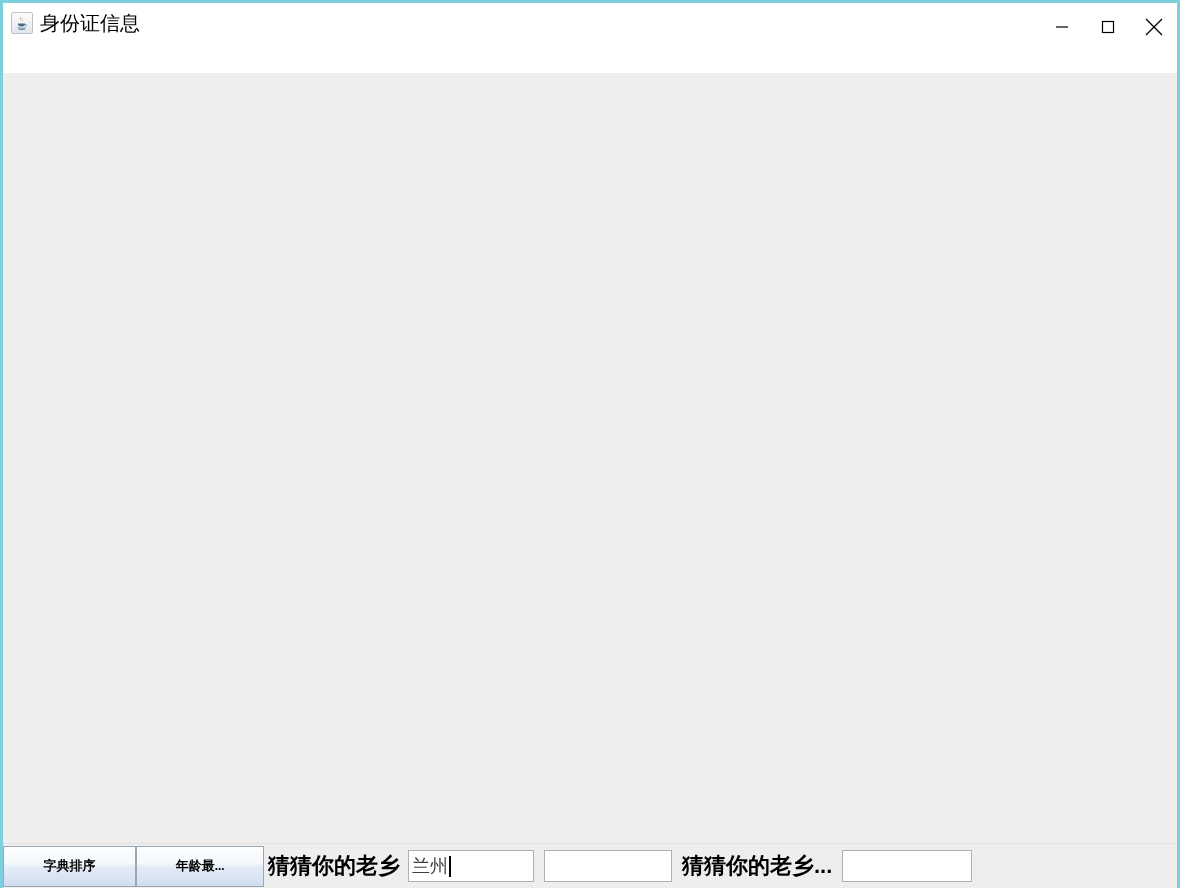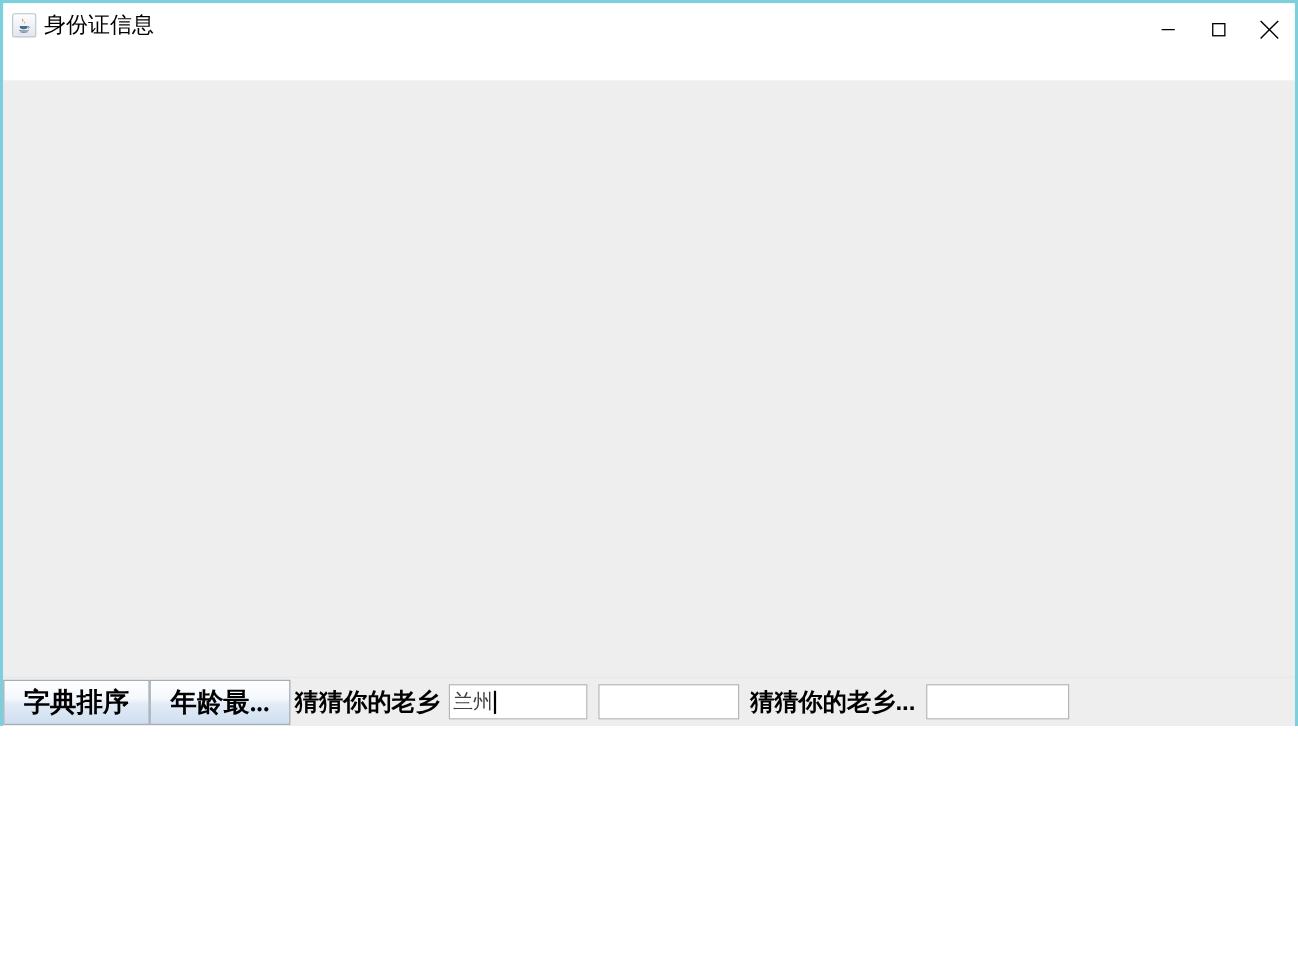--- a/index.html
+++ b/index.html
@@ -12,21 +12,21 @@
     height: 888px;
     overflow: hidden;
     font-family: "Liberation Serif", "DejaVu Serif", serif;
   }
 
   
   .window {
     position: absolute;
     left: 0; top: 0;
     width: 1180px;
-    height: 660px;
+    height: 888px;
     box-sizing: border-box;
     border: 3px solid #7ccfdb;
     border-bottom: none;
     background: #ffffff;
     display: flex;
     flex-direction: column;
     text-align: right;
   }
 
   
@@ -106,21 +106,21 @@
     height: 41px;
     box-sizing: border-box;
     border: 1px solid #9aa7b0;
     background: linear-gradient(to bottom,
         #fdfeff 0%,
         #f4f8fc 42%,
         #e3ecf7 52%,
         #cfdef0 100%);
     color: #000000;
     font-family: "Liberation Serif", "DejaVu Serif", serif;
-    font-size: 24px;
+    font-size: 13px;
     font-weight: bold;
     display: flex;
     align-items: center;
     justify-content: center;
     white-space: nowrap;
     overflow: hidden;
     padding: 0 20px;
   }
   .btn-sort   { width: 133px; margin-left: 0px; }
   .btn-age    { width: 128px; }

